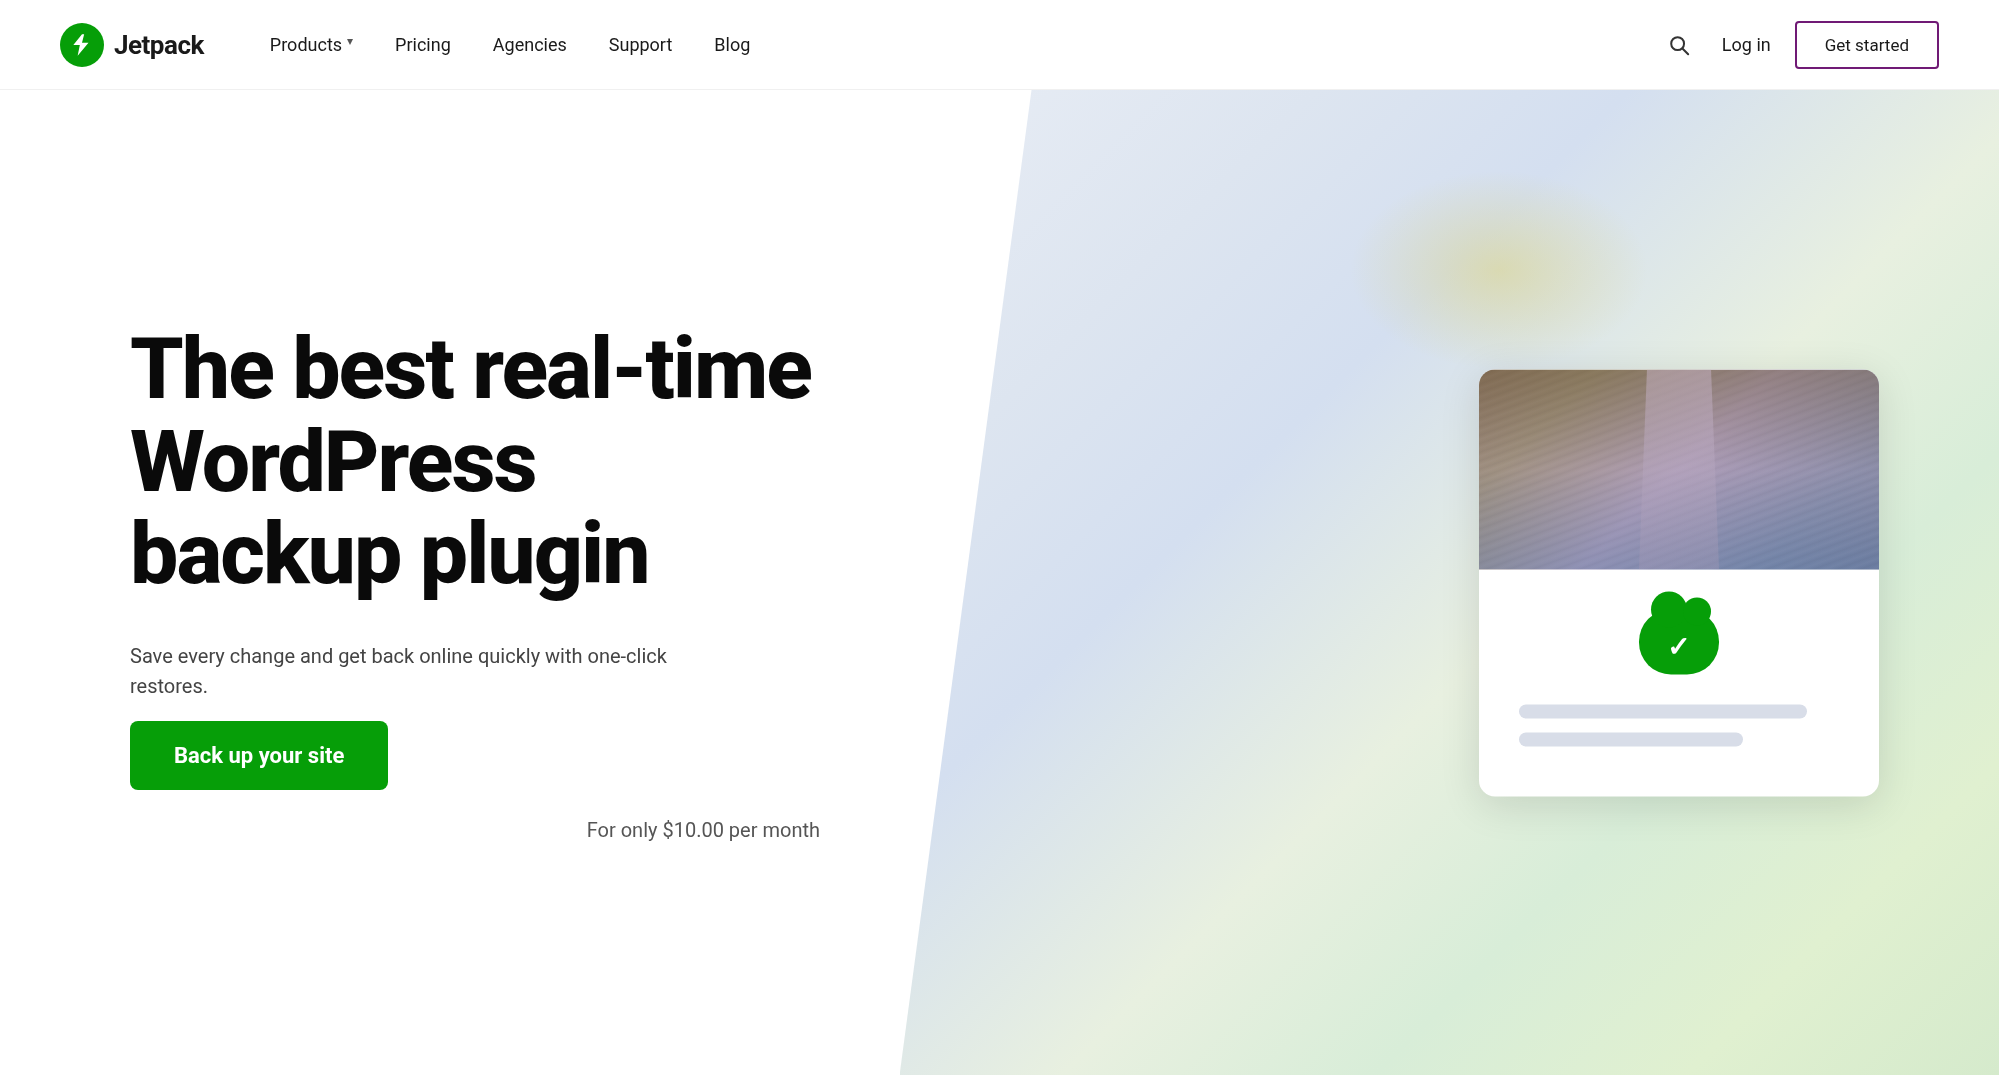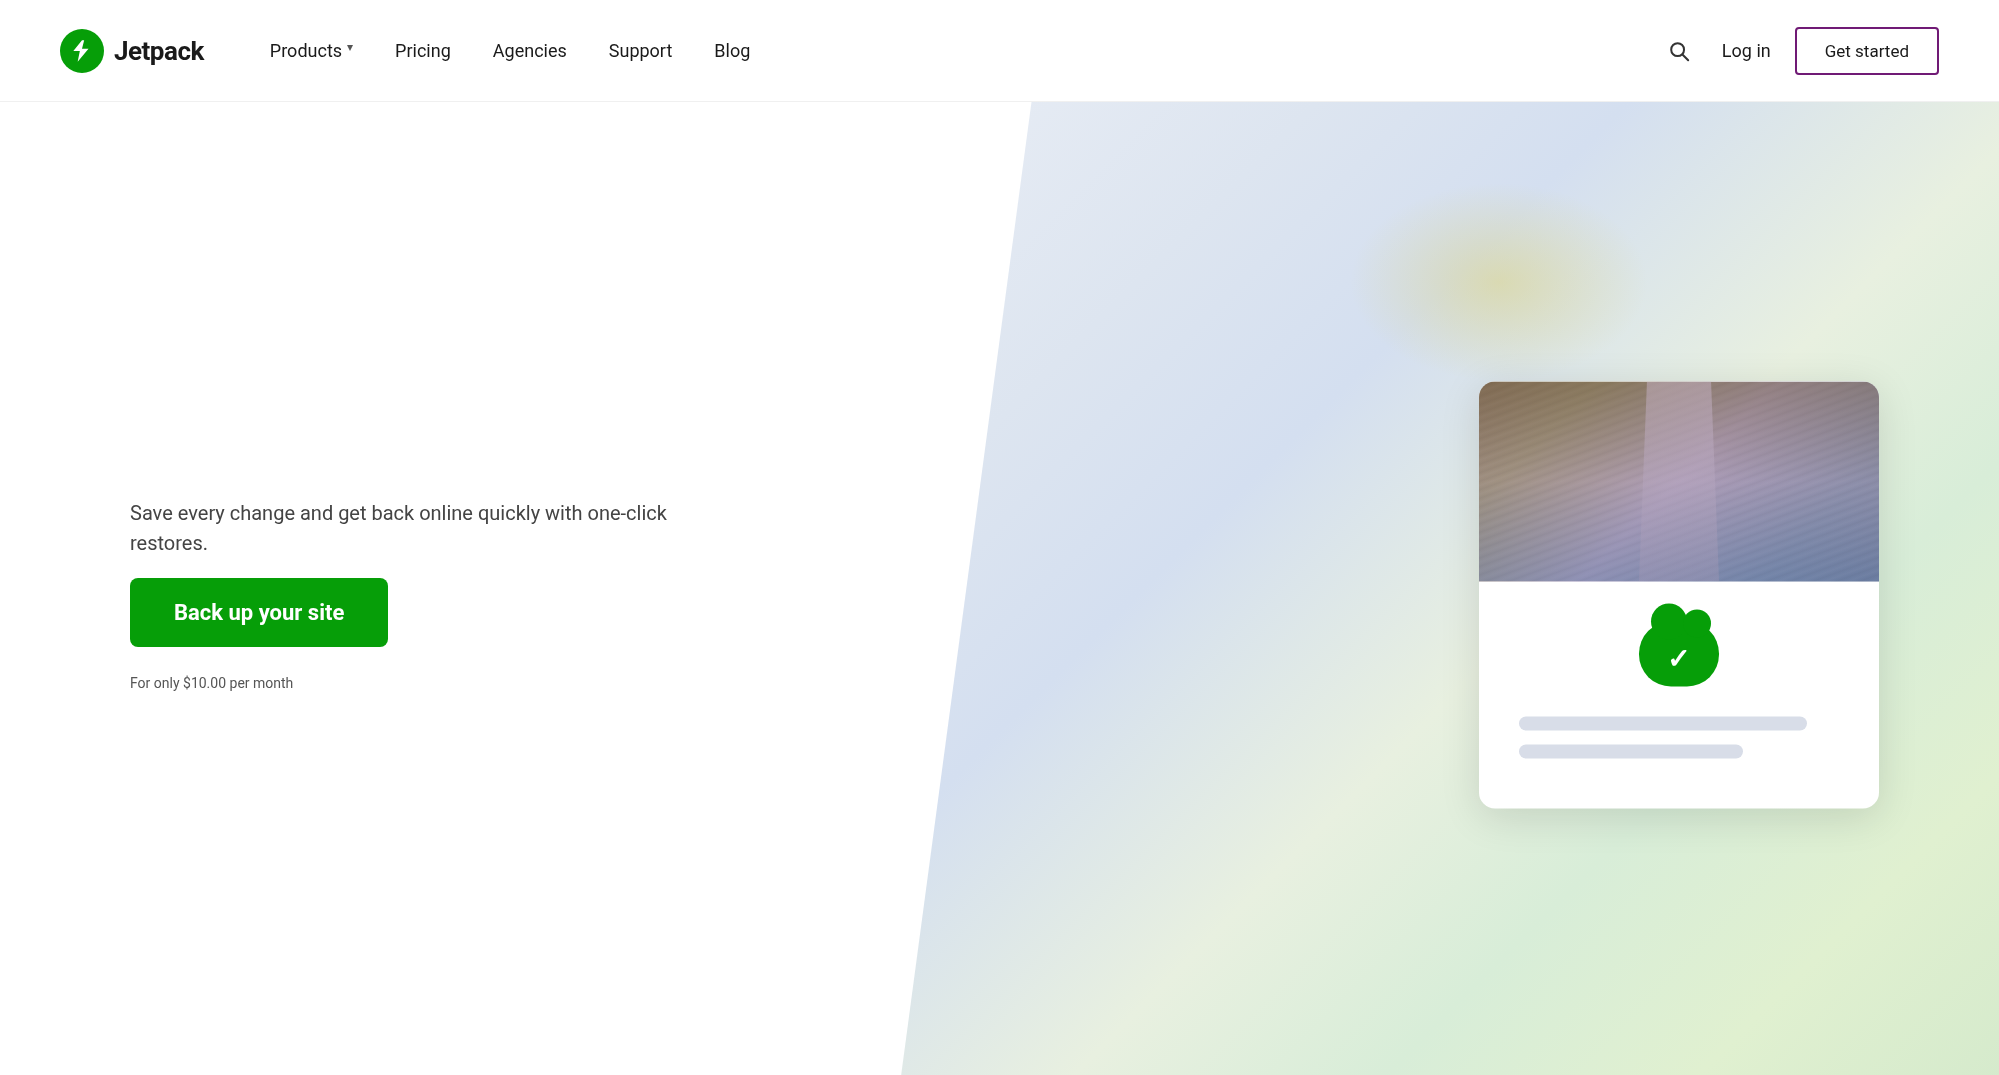--- a/index.html
+++ b/index.html
@@ -15,21 +15,21 @@
       width: 1999px;
       min-height: 1075px;
     }
 
     
     header {
       display: flex;
       align-items: center;
       justify-content: space-between;
       padding: 0 60px;
-      height: 102px;
+      height: 90px;
       background: #fff;
       border-bottom: 1px solid #f0f0f0;
       position: relative;
       z-index: 10;
     }
 
     .header-left {
       display: flex;
       align-items: center;
       gap: 50px;
@@ -198,23 +198,24 @@
       font-weight: 700;
       padding: 22px 44px;
       border-radius: 8px;
       border: none;
       cursor: pointer;
       text-decoration: none;
       margin-bottom: 20px;
     }
 
     .price-note {
-      font-size: 14px;
+      font-size: 20px;
       color: #555;
       margin-top: 8px;
+      text-align: right;
     }
 
     
     .hero-card-container {
       position: absolute;
       right: 120px;
       top: 50%;
       transform: translateY(-50%);
       z-index: 3;
     }
@@ -385,20 +386,24 @@
     <a class="get-started-btn" href="#">Get started</a>
   </div>
 </header>
 
 <main>
 
   <div class="bg-gradient"></div>
   <div class="bg-glow"></div>
 
   <div class="hero-content">
+    <h1 class="hero-title">
+      <span>The best real-time</span><br>
+      <span>WordPress backup plugin</span>
+    </h1>
     <p class="hero-subtitle">Save every change and get back online quickly with one-click restores.</p>
     <div>
       <a class="cta-button" href="#">Back up your site</a>
       <p class="price-note">For only $10.00 per month</p>
     </div>
   </div>
 
   <div class="hero-card-container">
     <div class="hero-card">
 

